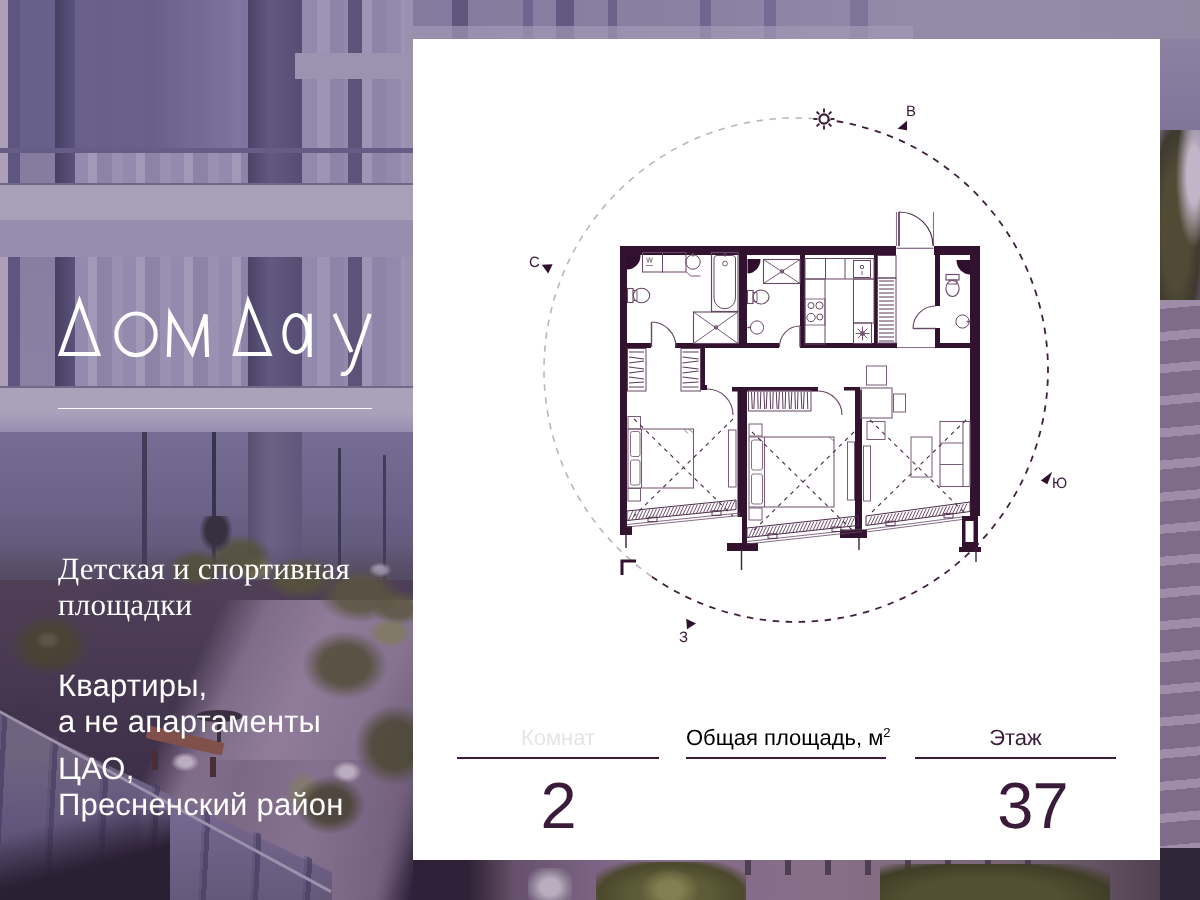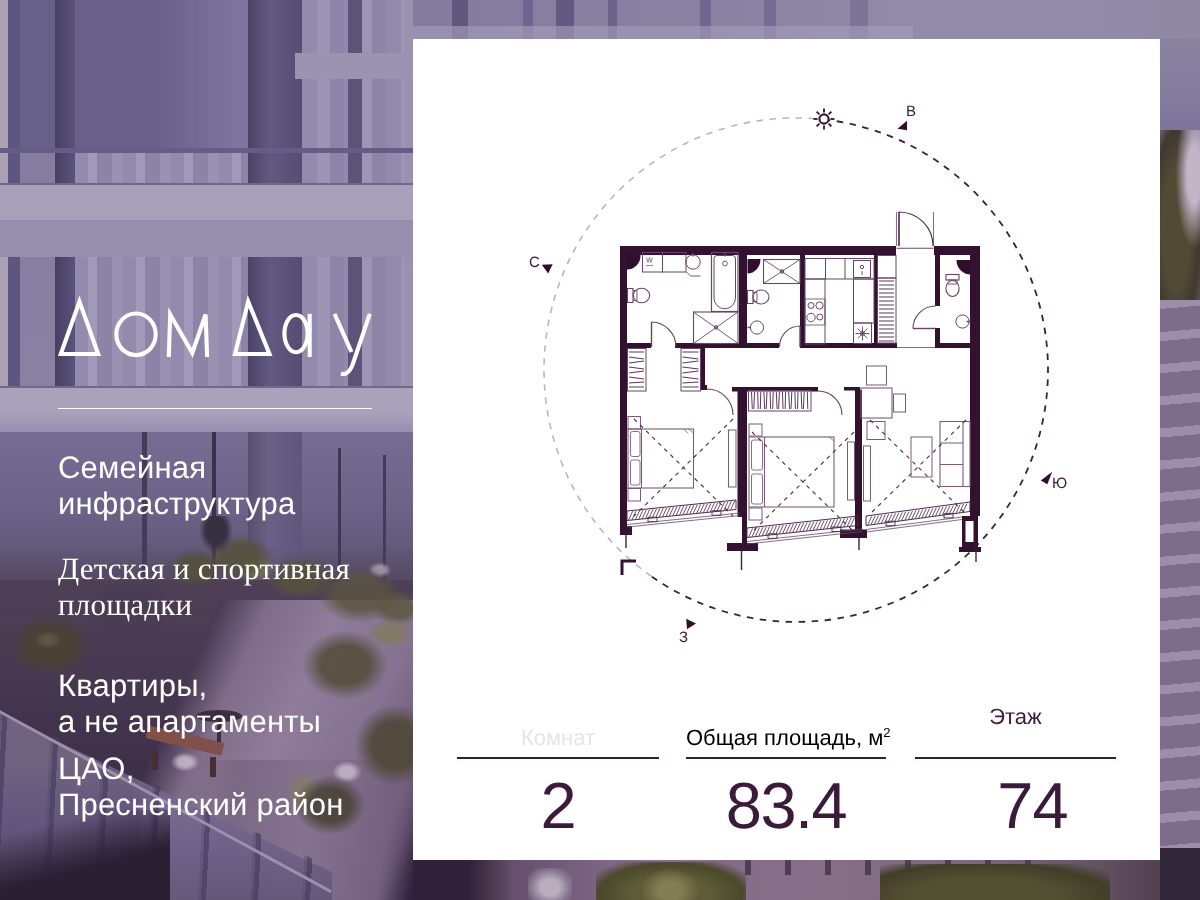--- a/index.html
+++ b/index.html
@@ -142,41 +142,39 @@
       <path d="M235,354 L248.2,301.5 L269.5,354 Z"></path>
       <ellipse cx="296" cy="333.6" rx="11.6" ry="18.6"></ellipse>
       <path d="M309.7,313.8 L309.7,357"></path>
       <path d="M334.5,313.8 L351.5,352"></path>
       <path d="M369.8,313.8 L352.5,365 Q348,376 341,373.5"></path>
     </g>
   </svg>
 
   <div class="abs" style="left:58px;top:408px;width:314px;height:1.4px;background:#ffffff;opacity:.95;"></div>
 
-  <div class="abs" style="left:58px;top:450px;color:#fff;font-size:31px;line-height:36px;letter-spacing:.2px;">Семейная<br>инфраструктура</div>
 
   <div class="abs" style="left:58px;top:551px;color:#fff;font-size:31px;line-height:36px;letter-spacing:.2px;font-family:Liberation Serif, serif;">Детская и спортивная<br>площадки</div>
 
   <div class="abs" style="left:58px;top:651px;color:#fff;font-size:31px;line-height:36px;letter-spacing:.2px;margin-top:17px;">Квартиры,<br>а не апартаменты</div>
 
   <div class="abs" style="left:58px;top:751px;color:#fff;font-size:31px;line-height:36px;letter-spacing:.2px;">ЦАО,<br>Пресненский район</div>
 
   <div class="abs" style="left:413px;top:39px;width:747px;height:821px;background:#ffffff;"></div>
 
   <div class="abs" style="left:457px;top:725px;width:202px;text-align:center;color:#e5e5e5;font-size:22px;white-space:nowrap;">Комнат</div>
   <div class="abs" style="left:457px;top:757px;width:202px;height:1.5px;background:#3b1b3a;"></div>
   <div class="abs" style="left:457px;top:768px;width:202px;text-align:center;color:#3b1b3a;font-size:65px;letter-spacing:-1px;">2</div>
 
   <div class="abs" style="left:686px;top:725px;width:200px;text-align:center;color:#000000;font-size:22px;white-space:nowrap;">Общая площадь, м<sup style="font-size:13px;">2</sup></div>
   <div class="abs" style="left:686px;top:757px;width:200px;height:1.5px;background:#3b1b3a;"></div>
-  <div class="abs" style="left:686px;top:768px;width:200px;text-align:center;color:#3b1b3a;font-size:65px;letter-spacing:-1.5px;">83.4</div>
-
-  <div class="abs" style="left:915px;top:704px;width:201px;text-align:center;color:#3b1b3a;font-size:22px;white-space:nowrap;">Этаж</div>
+
+  <div class="abs" style="left:915px;top:725px;width:201px;text-align:center;color:#3b1b3a;font-size:22px;white-space:nowrap;">Этаж</div>
   <div class="abs" style="left:915px;top:757px;width:201px;height:1.5px;background:#3b1b3a;"></div>
-  <div class="abs" style="left:932px;top:768px;width:201px;text-align:center;color:#3b1b3a;font-size:65px;letter-spacing:-1px;">74</div>
+  <div class="abs" style="left:932px;top:768px;width:201px;text-align:center;color:#3b1b3a;font-size:65px;letter-spacing:-1px;">37</div>
 
   <svg id="plan" class="abs" style="left:413px;top:39px;" width="747" height="821" viewBox="413 39 747 821">
 
     <g>
         <path d="M651.5,576.4 A252,252 0 0 1 824,119.5" fill="none" stroke="#bcb5bf" stroke-width="1.6" stroke-dasharray="6.5,6.5"></path>
       </g>
 
     <g>
         <path d="M824,119.5 A252,252 0 1 1 651.5,576.4" fill="none" stroke="#3f1f3e" stroke-width="1.8" stroke-dasharray="6.5,6.5"></path>
       </g>

